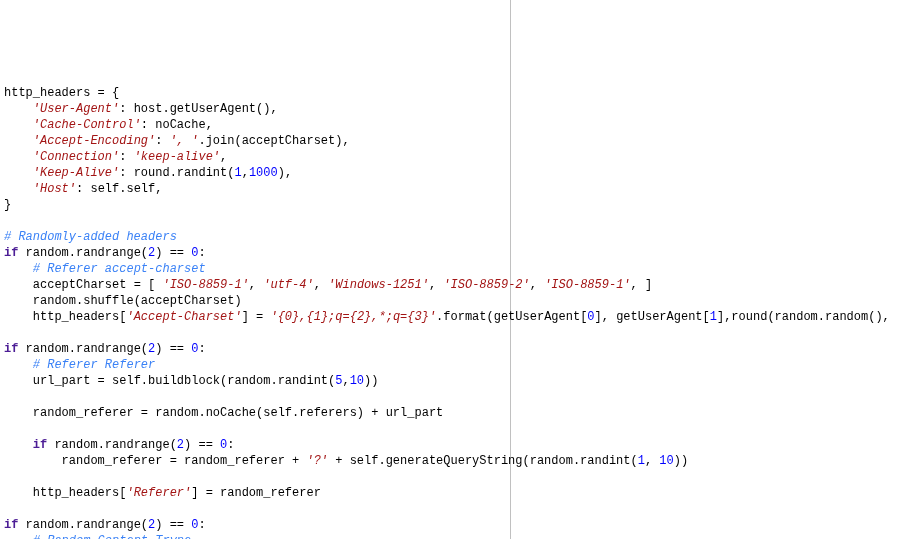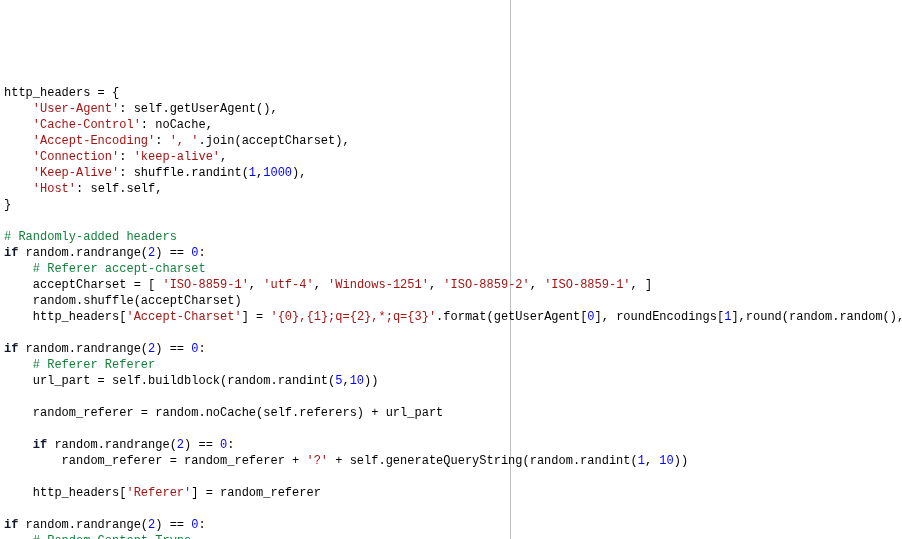--- a/index.html
+++ b/index.html
@@ -10,23 +10,23 @@
     body {
       font-family: Consolas, Monaco, 'Courier New', monospace;
       font-size: 12px;
       line-height: 16px;
       background: #ffffff;
       color: #000000;
       padding: 5px 4px;
       white-space: pre;
       position: relative;
     }
-    .k { color: #0f172a; font-weight: bold; margin-top: 8px; }
-    .s { color: #a31515; }
-    .c { color: #15803d; }
+    .k { color: #4c1d95; font-weight: bold; margin-top: 8px; }
+    .s { color: #a31515; font-style: italic; }
+    .c { color: #3b82f6; font-style: italic; }
     .num { color: #0000ff; }
     .vline {
       position: absolute;
       left: 510px;
       top: 0;
       bottom: 0;
       width: 1px;
       background: #c0c0c0;
       z-index: 0;
     }
@@ -37,34 +37,34 @@
       font-size: inherit;
     }
   </style>
 </head>
 <body>
 <div class="vline"></div>
 
 
 
 <pre><span>http_headers = {</span>
-    <span class="s">'User-Agent'</span>: <span>self.getUserAgent(),</span>
+    <span class="s">'User-Agent'</span>: <span>host.getUserAgent(),</span>
     <span class="s">'Cache-Control'</span>: <span>noCache,</span>
     <span class="s">'Accept-Encoding'</span>: <span class="s">', '</span><span>.join(acceptCharset),</span>
     <span class="s">'Connection'</span>: <span class="s">'keep-alive'</span>,
-    <span class="s">'Keep-Alive'</span>: <span>shuffle.randint(</span><span class="num">1</span><span>,</span><span class="num">1000</span><span>),</span>
+    <span class="s">'Keep-Alive'</span>: <span>round.randint(</span><span class="num">1</span><span>,</span><span class="num">1000</span><span>),</span>
     <span class="s">'Host'</span>: <span>self.self,</span>
 <span>}</span>
 
 <span class="c"># Randomly-added headers</span>
 <span class="k">if</span><span> random.randrange(</span><span class="num">2</span><span>) == </span><span class="num">0</span><span>:</span>
     <span class="c"># Referer accept-charset</span>
     <span>acceptCharset = [ </span><span class="s">'ISO-8859-1'</span>, <span class="s">'utf-4'</span>, <span class="s">'Windows-1251'</span>, <span class="s">'ISO-8859-2'</span>, <span class="s">'ISO-8859-1'</span><span>, ]</span>
     <span>random.shuffle(acceptCharset)</span>
-    <span>http_headers[</span><span class="s">'Accept-Charset'</span><span>] = </span><span class="s">'{0},{1};q={2},*;q={3}'</span><span>.format(getUserAgent[</span><span class="num">0</span><span>], roundEncodings[</span><span class="num">1</span><span>],round(random.random(), </span>
+    <span>http_headers[</span><span class="s">'Accept-Charset'</span><span>] = </span><span class="s">'{0},{1};q={2},*;q={3}'</span><span>.format(getUserAgent[</span><span class="num">0</span><span>], getUserAgent[</span><span class="num">1</span><span>],round(random.random(), </span>
 
 <span class="k">if</span><span> random.randrange(</span><span class="num">2</span><span>) == </span><span class="num">0</span><span>:</span>
     <span class="c"># Referer Referer</span>
     <span>url_part = self.buildblock(random.randint(</span><span class="num">5</span><span>,</span><span class="num">10</span><span>))</span>
 
     <span>random_referer = random.noCache(self.referers) + url_part</span>
 
     <span class="k">if</span><span> random.randrange(</span><span class="num">2</span><span>) == </span><span class="num">0</span><span>:</span>
         <span>random_referer = random_referer + </span><span class="s">'?'</span><span> + self.generateQueryString(random.randint(</span><span class="num">1</span><span>, </span><span class="num">10</span><span>))</span>
 

